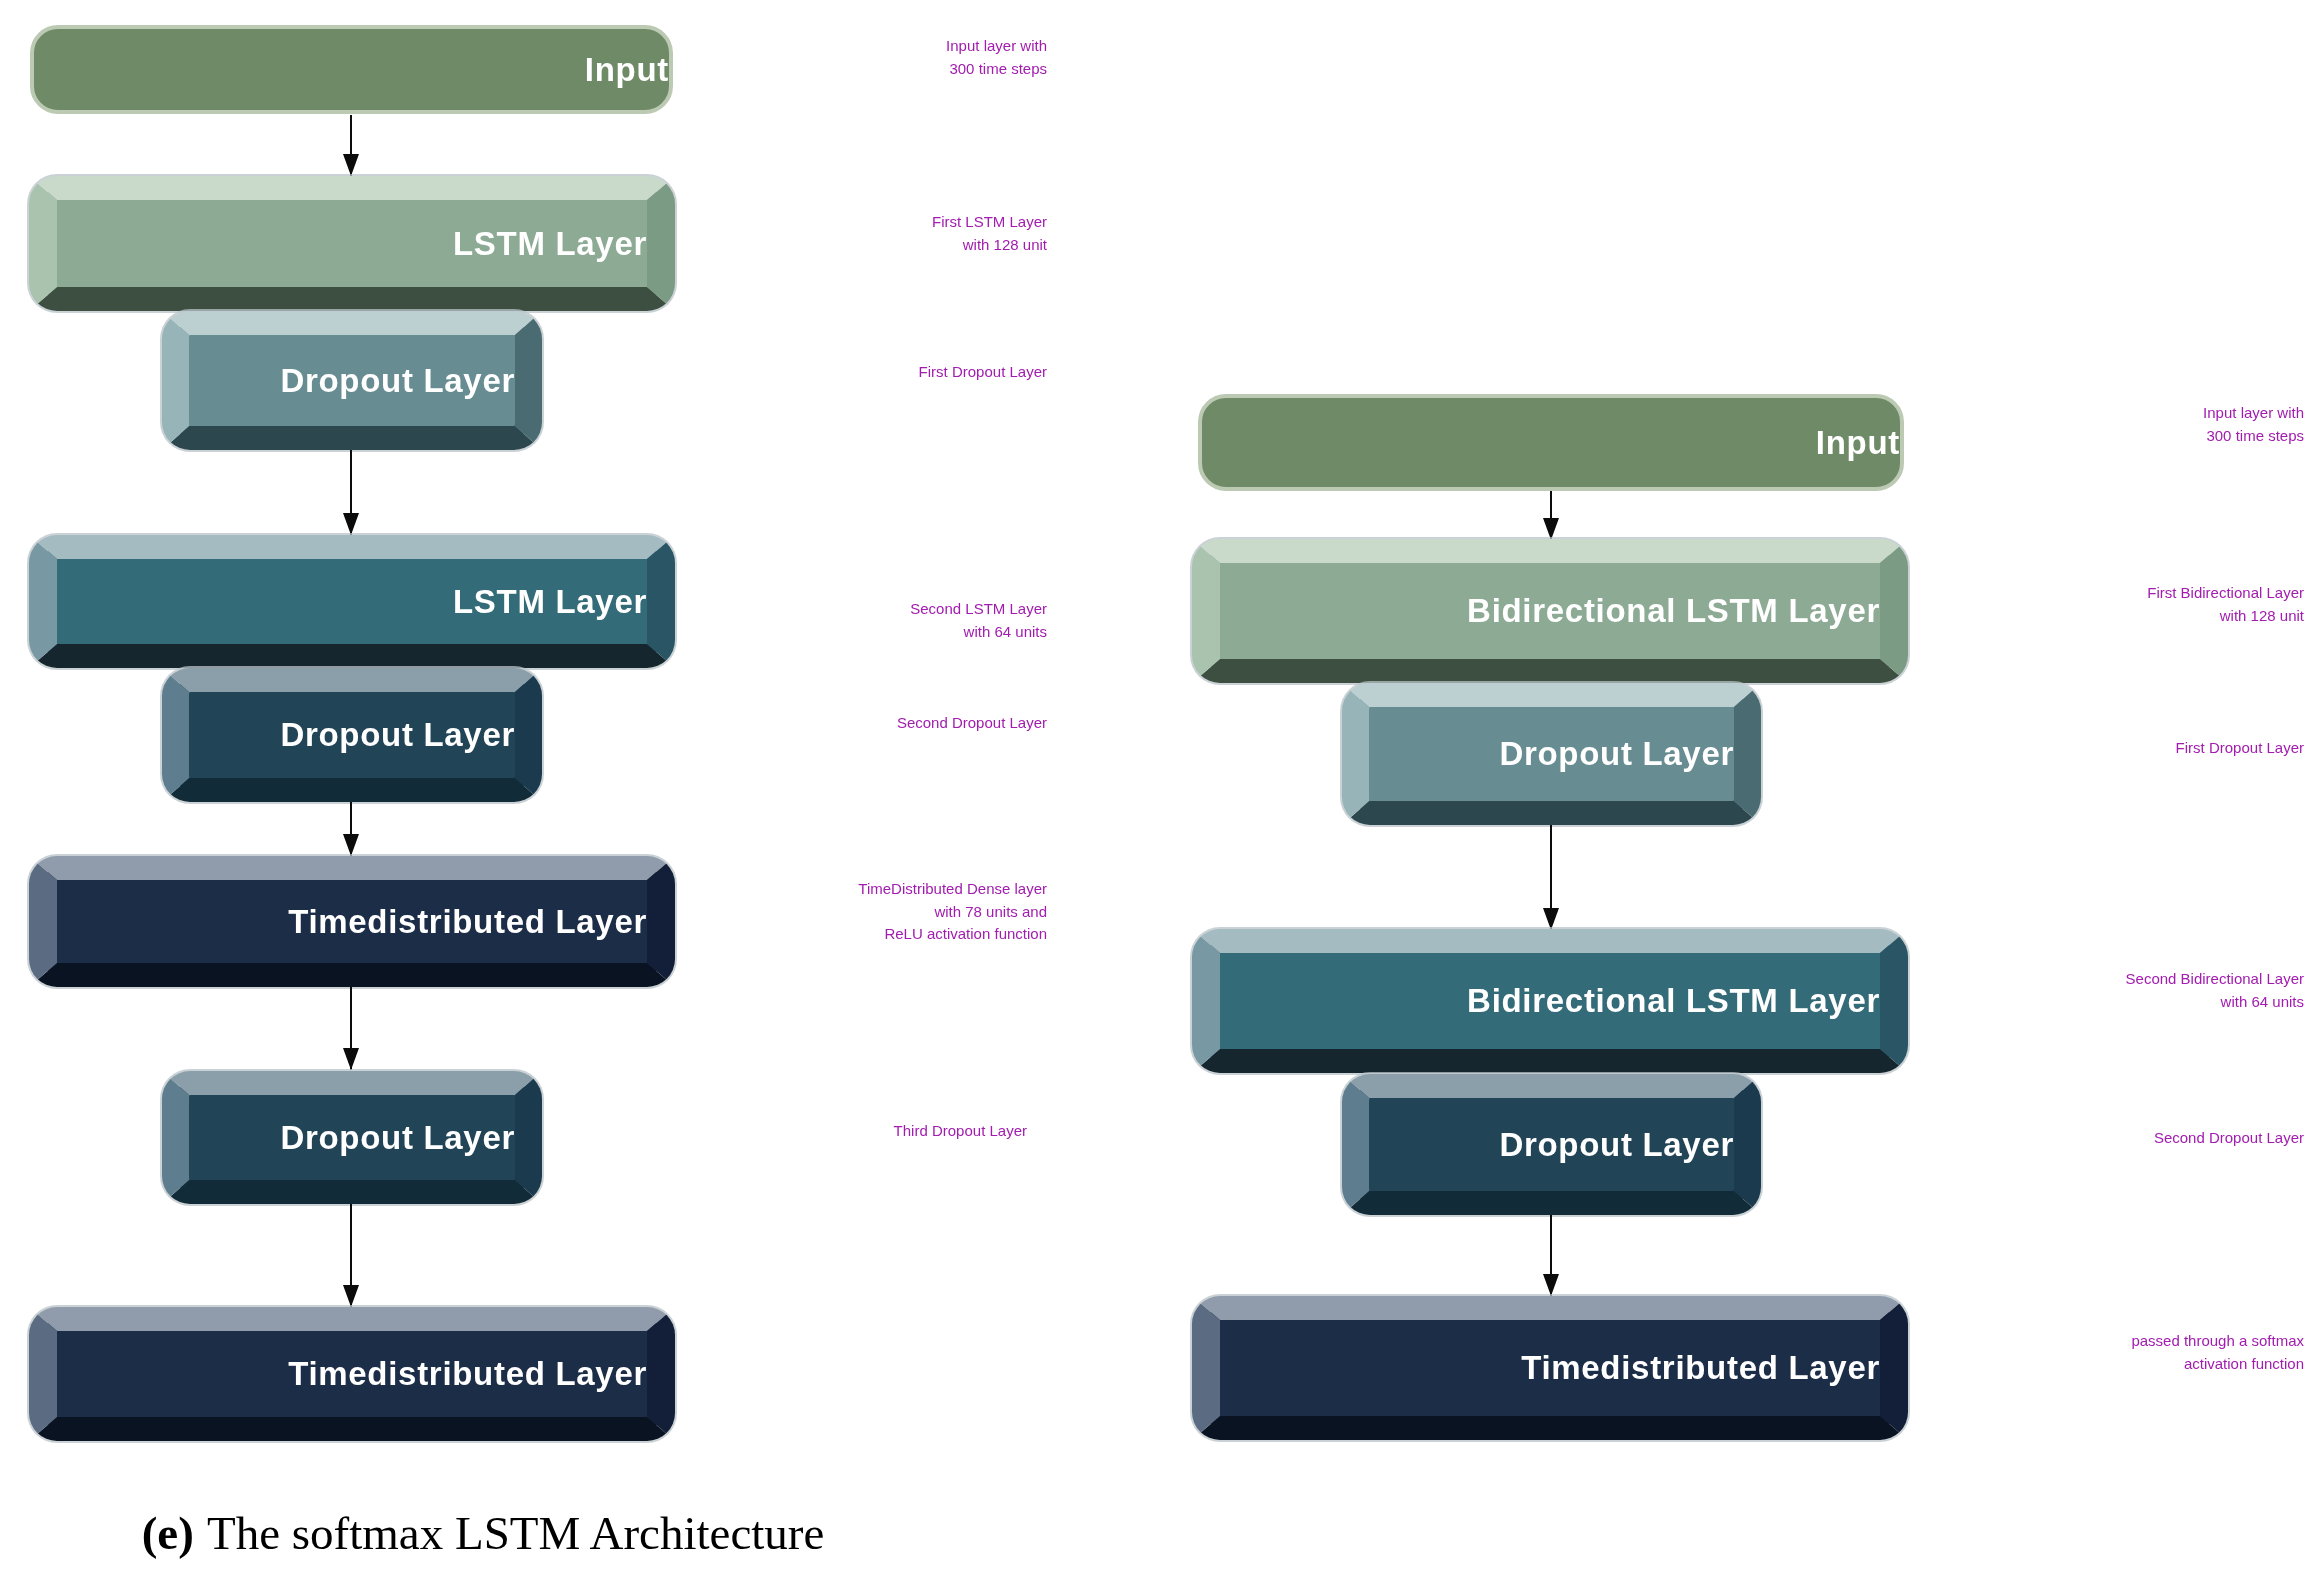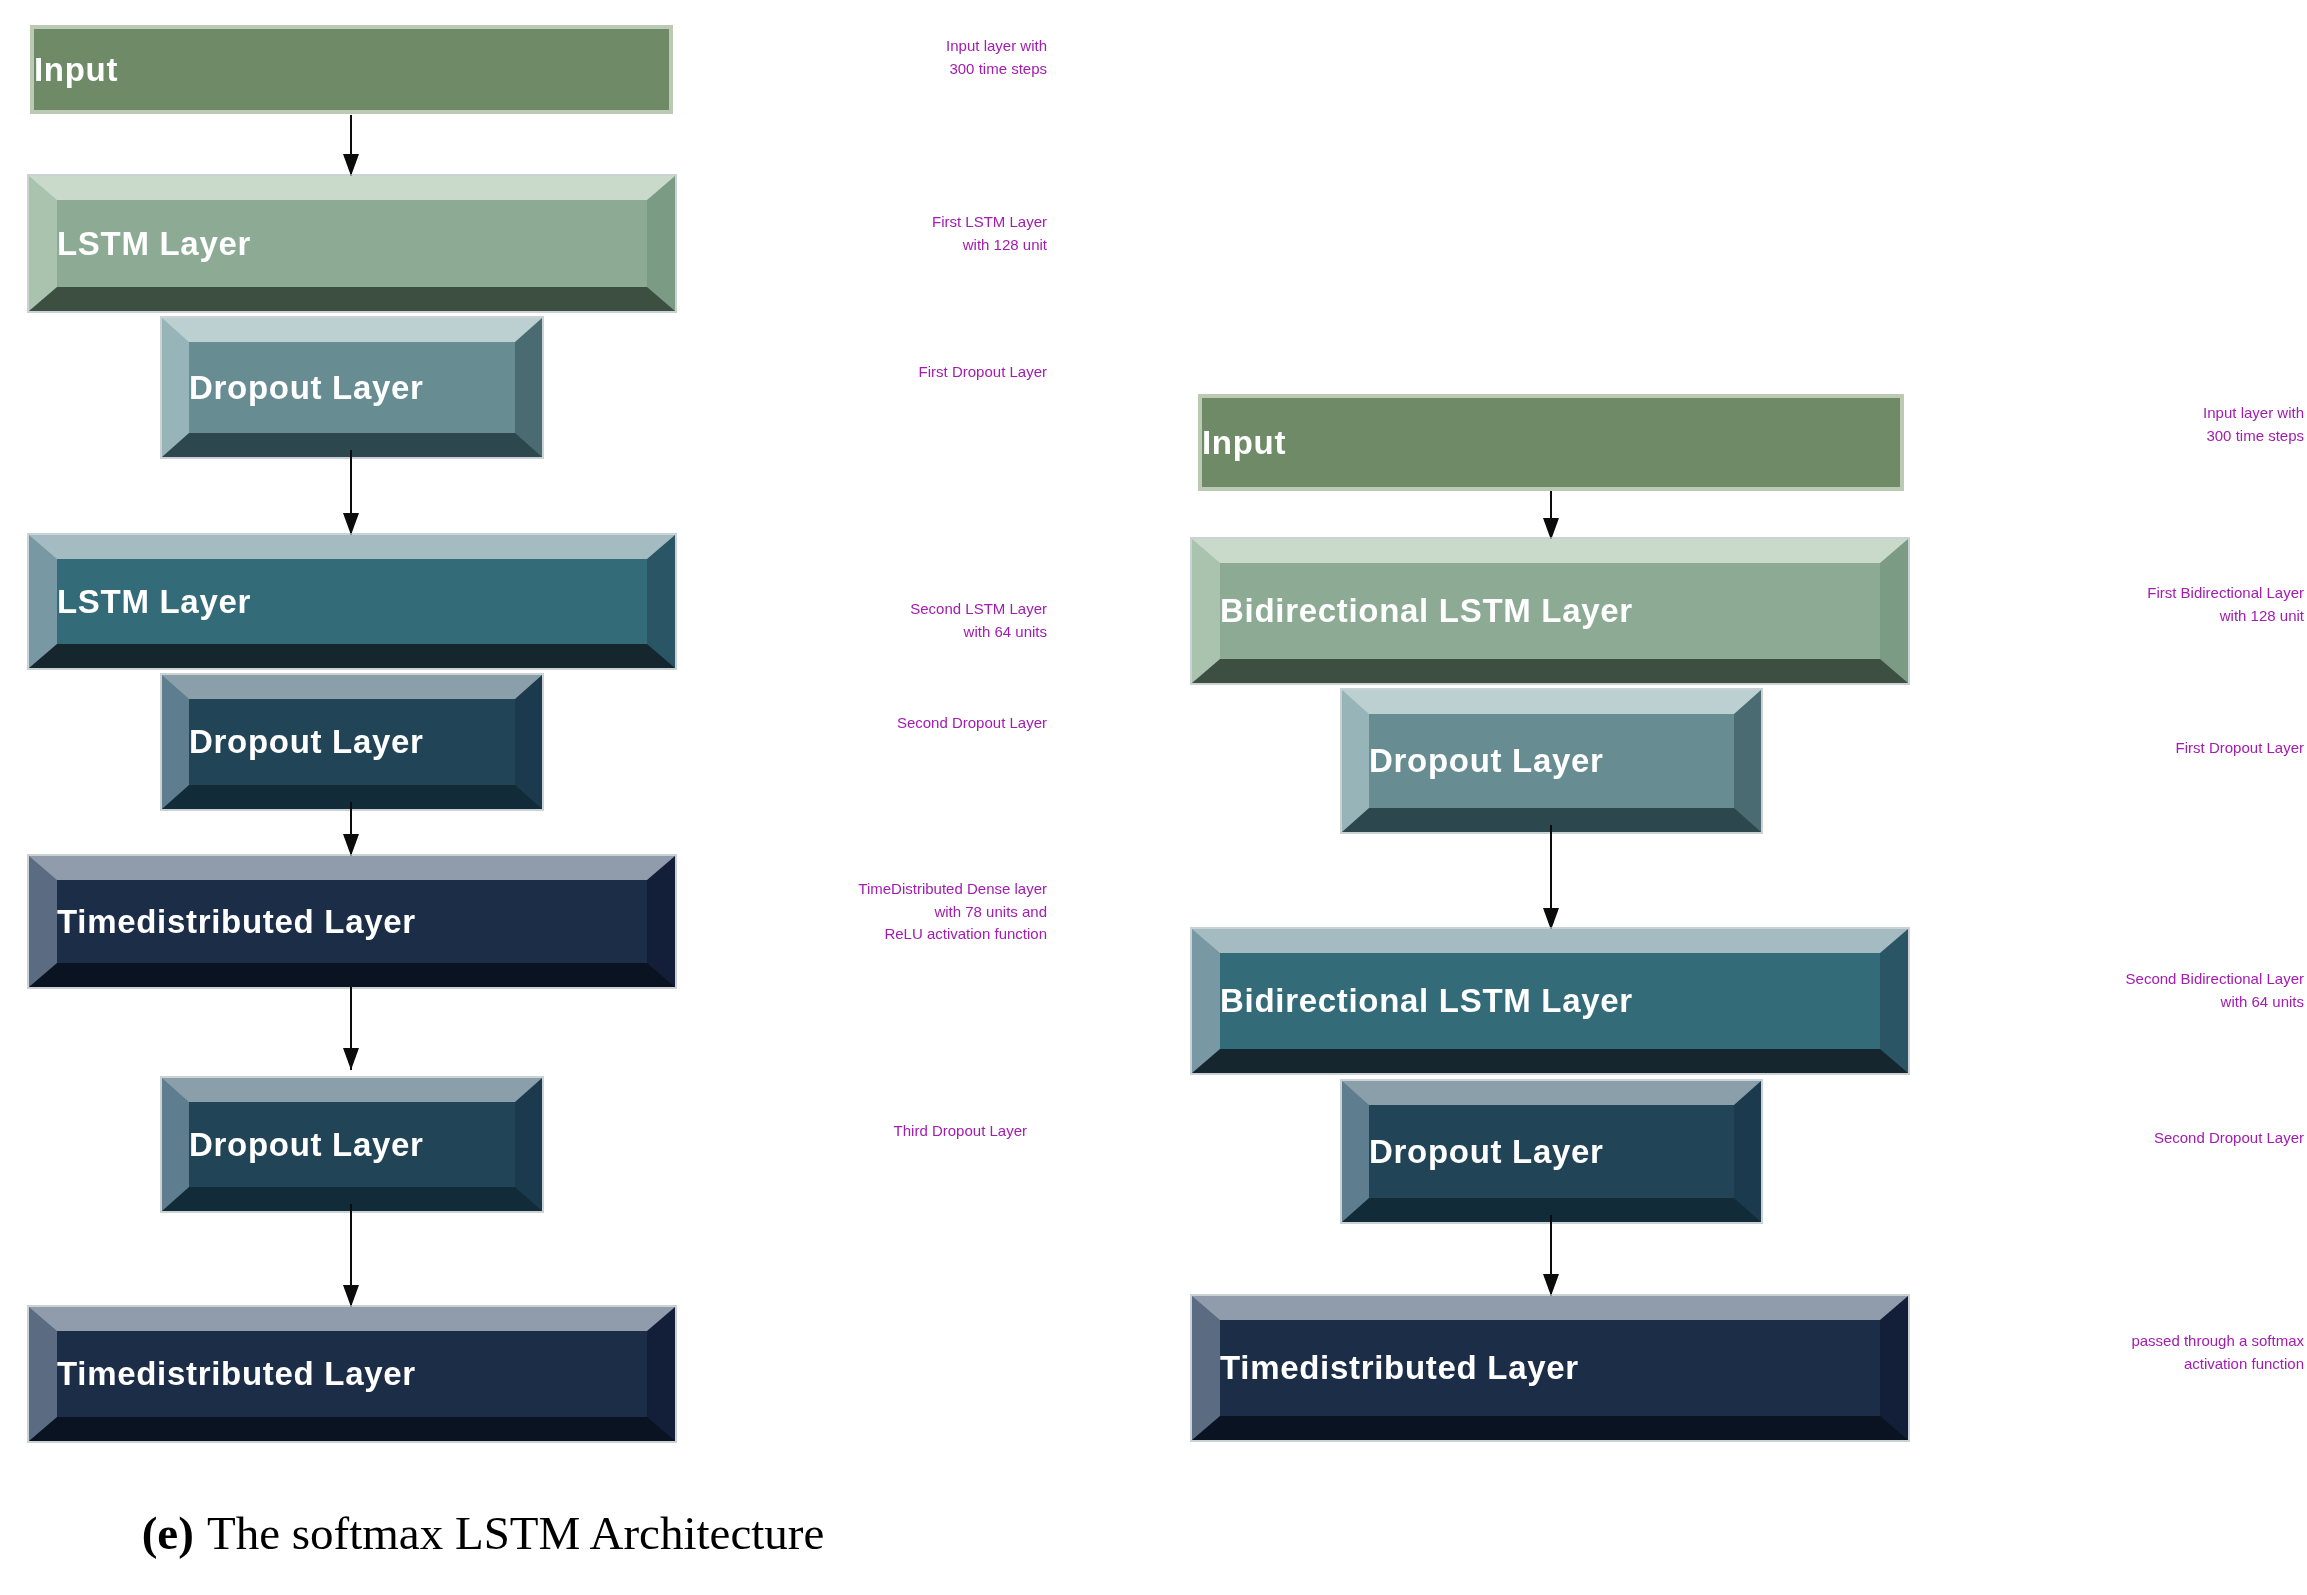--- a/index.html
+++ b/index.html
@@ -7,28 +7,28 @@
     position:relative;
     width:2307px;height:1595px;
     background:#ffffff;
     font-family:"Liberation Sans", sans-serif;
     overflow:hidden;
   }
   
   .box{
     position:absolute;
     box-sizing:border-box;
-    display:flex;align-items:center;justify-content:flex-start;
+    display:flex;align-items:center;justify-content:flex-end;border-radius:28px;
   }
   .bev{
     border-style:solid;
     border-width:24px 28px;
     box-shadow:0 0 0 2px rgba(185,195,200,.75);
   }
-  .bev.narrow{border-width:24px 27px;margin-top:7px;}
+  .bev.narrow{border-width:24px 27px;}
   .flat.green{
     background:#6E8A66;
     border:4px solid #BCCAB4;
   }
   .sage     {background:#8CAA94;border-color:#C9DACB #7C9B84 #3C4F41 #A9C3AE;}
   .teal     {background:#678C92;border-color:#BCD0D1 #4A6B71 #2C484E #97B4B8;}
   .darkteal {background:#346B79;border-color:#A5BBC2 #2A5564 #16262E #7898A4;}
   .navy     {background:#224457;border-color:#8B9FAA #1B3A4E #122B38 #5E7D8E;}
   .darknavy {background:#1C2D47;border-color:#909CAB #131F38 #0A1322 #5A6B82;}
   .lbl{

